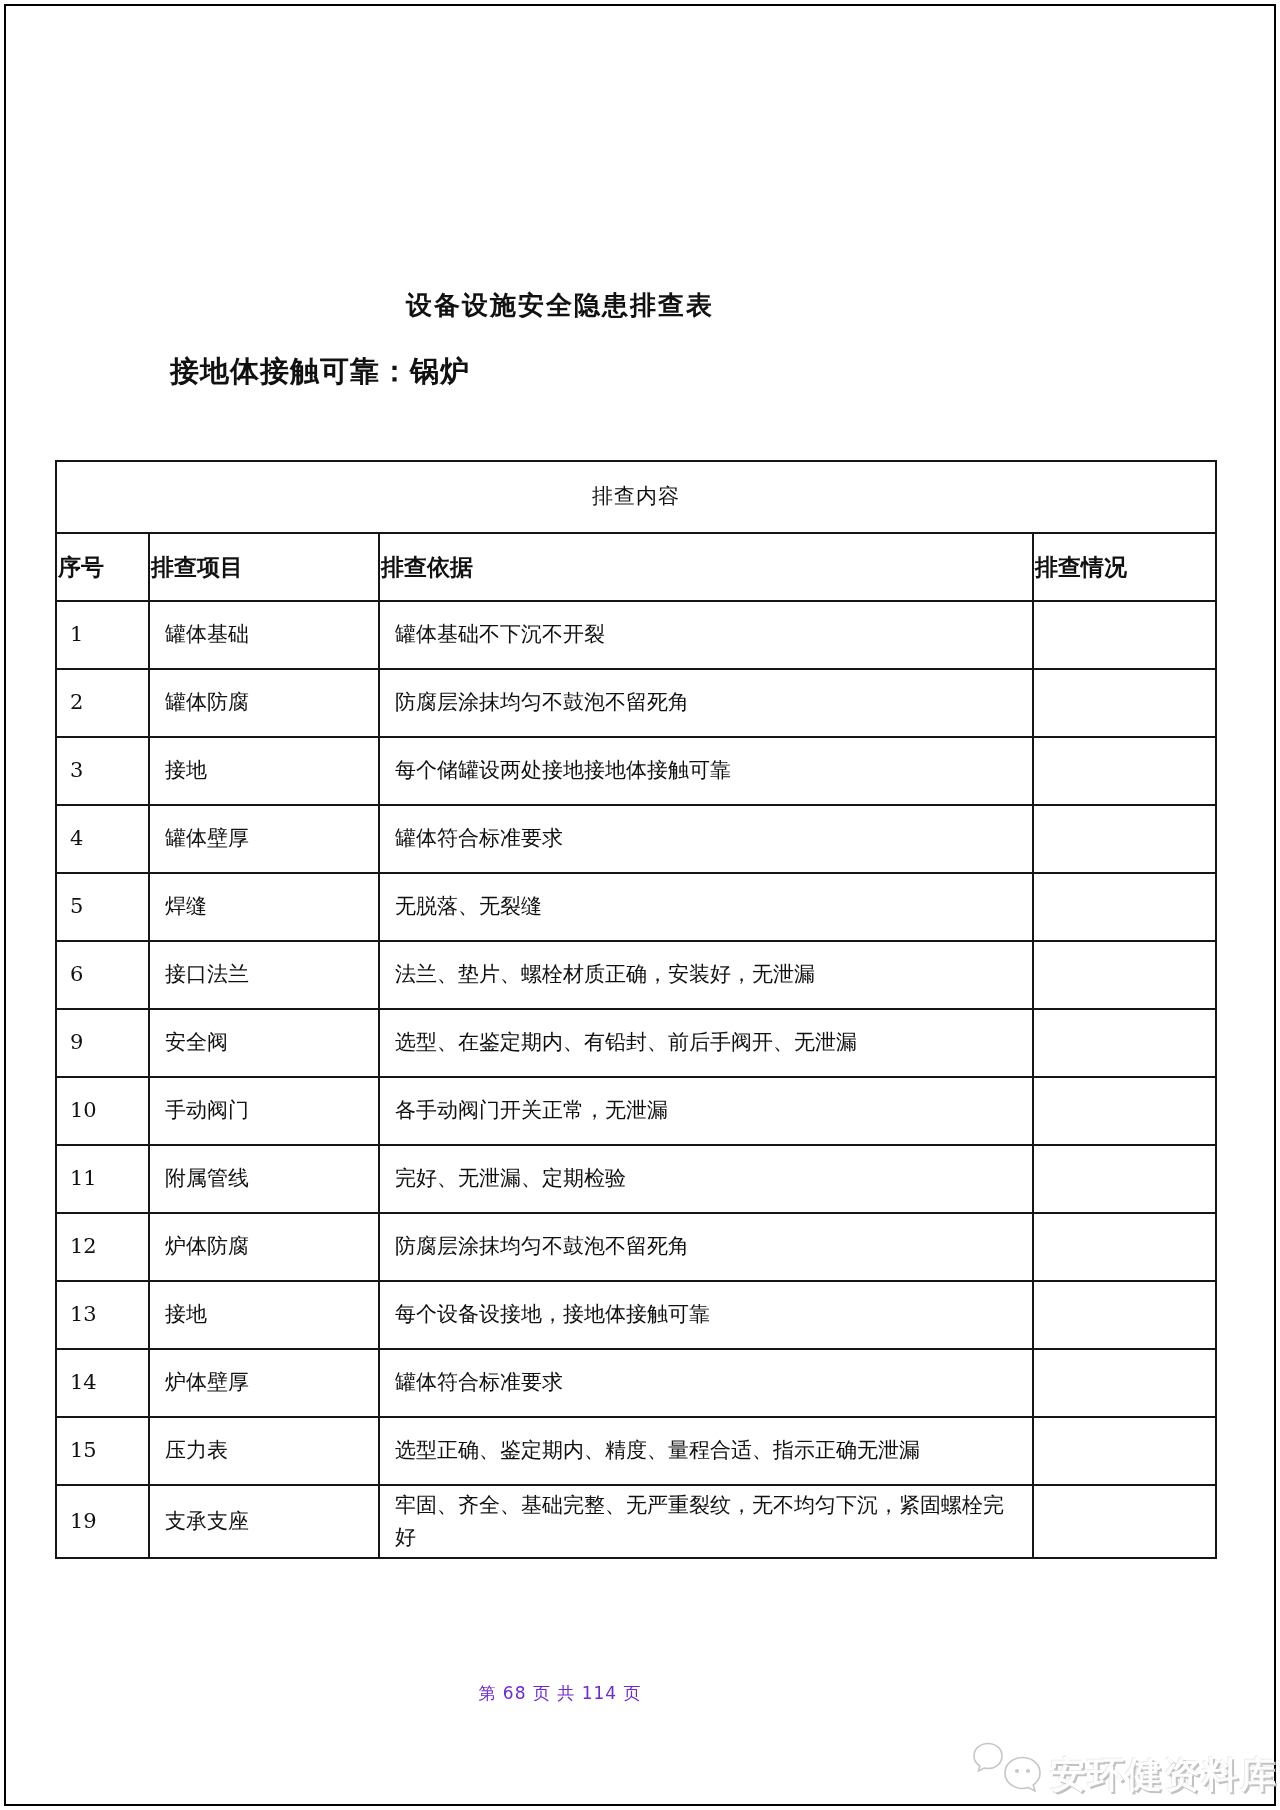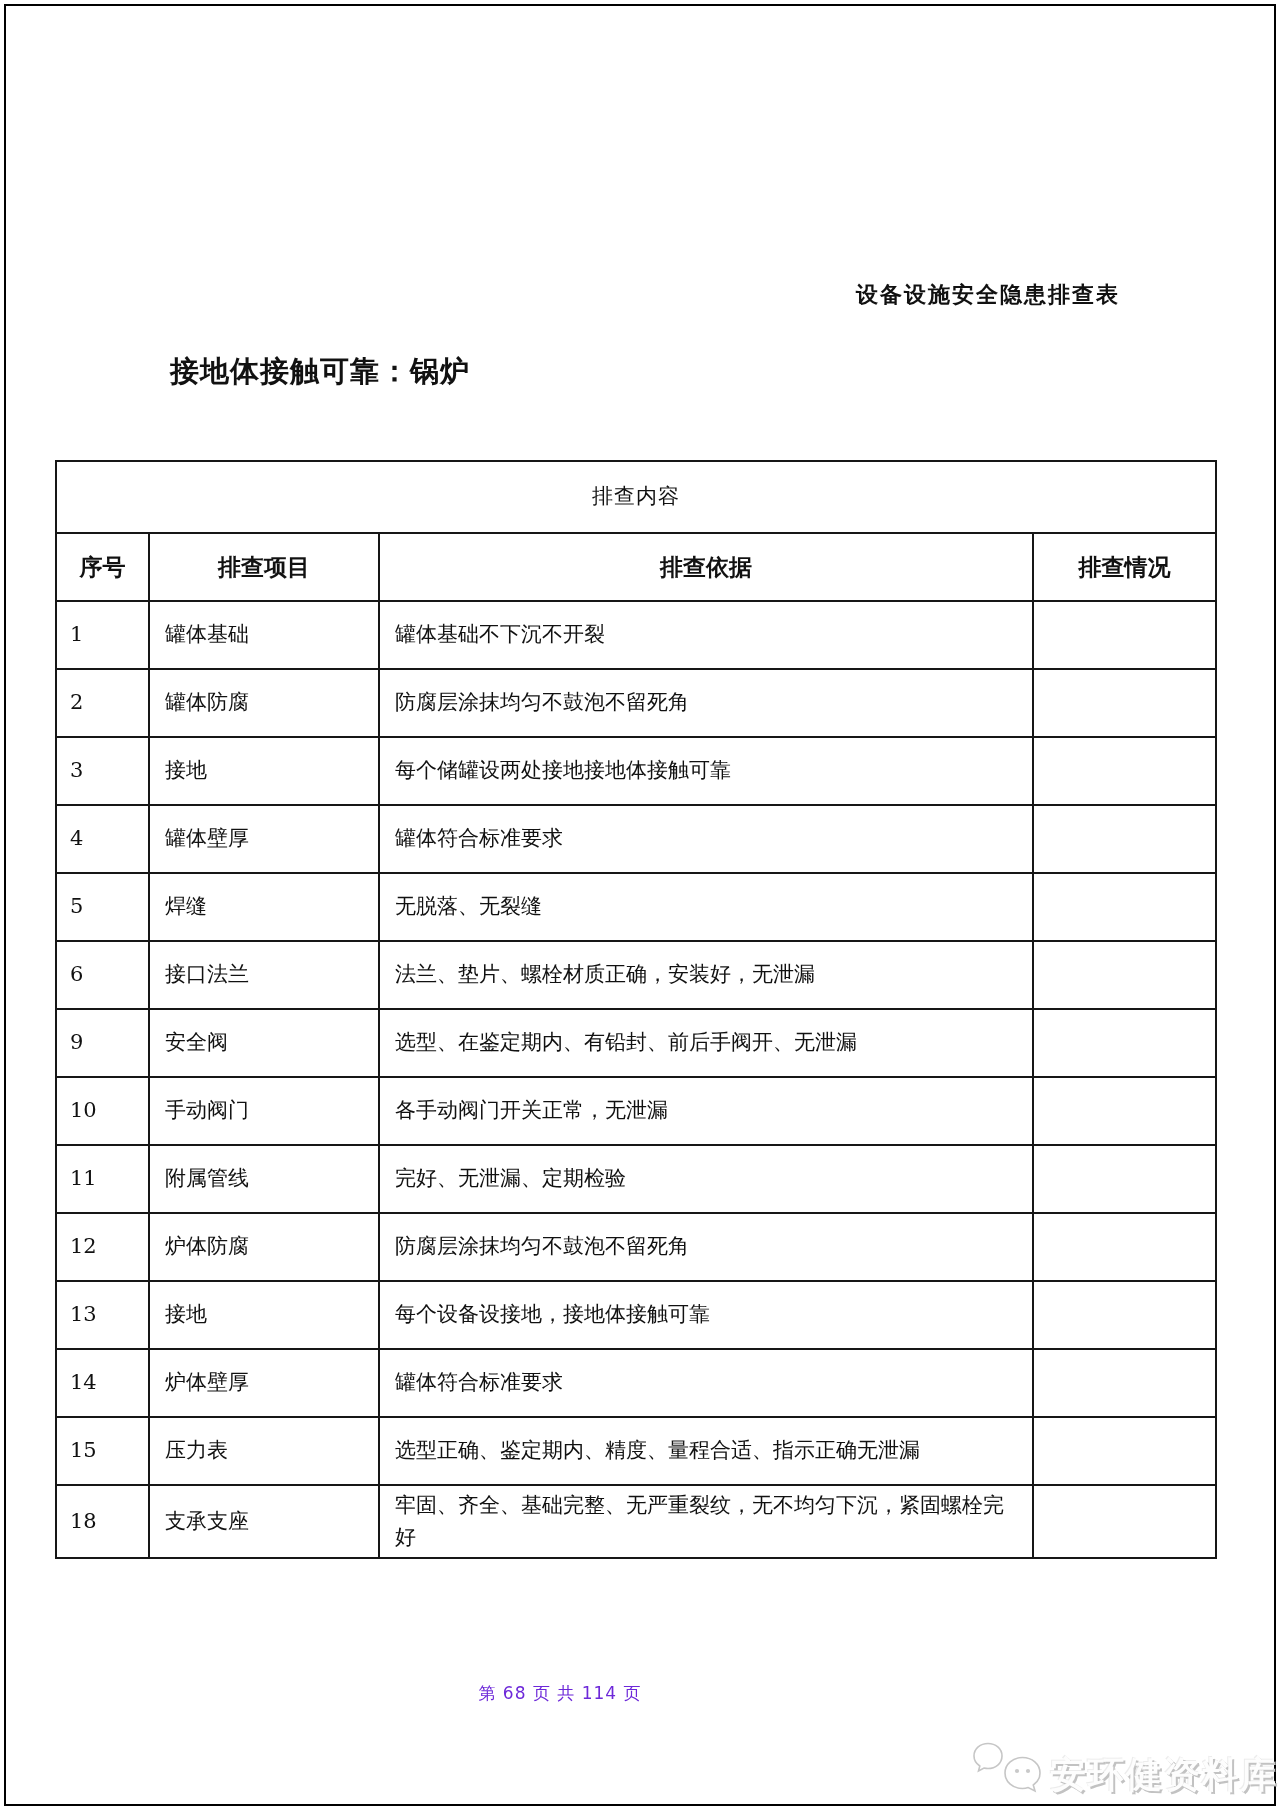--- a/index.html
+++ b/index.html
@@ -5,38 +5,38 @@
   html,body{margin:0;padding:0;}
   body{
     width:1280px;height:1810px;position:relative;background:#ffffff;
     font-family:"DejaVu Serif","Liberation Serif",serif;
     color:#111;overflow:hidden;
   }
   .page-frame{
     position:absolute;inset:4px;border:2px solid #000;pointer-events:none;
   }
   .doc-title{
-    position:absolute;top:280px;left:0;width:1120px;
-    text-align:right;font-size:22px;font-weight:700;letter-spacing:2px;
+    position:absolute;top:288px;left:0;width:1120px;
+    text-align:center;font-size:26px;font-weight:700;letter-spacing:2px;
   }
   .doc-subtitle{
     position:absolute;top:352px;left:170px;
     font-size:29px;font-weight:700;letter-spacing:1px;
   }
   table.inspection{
     position:absolute;top:460px;left:55px;
     border-collapse:collapse;table-layout:fixed;width:1160px;
   }
   table.inspection td,table.inspection th{
     border:2px solid #161616;overflow:hidden;
     font-weight:normal;font-size:21px;line-height:1.5;
     vertical-align:middle;background:#fff;
   }
   th.table-banner{height:68px;font-size:23px;font-weight:700;letter-spacing:1px;}
-  tr.col-header-row th{height:64px;font-size:23px;font-weight:700;text-align:center;}
+  tr.col-header-row th{height:64px;font-size:23px;font-weight:700;text-align:left;}
   tr.data-row{height:68px;}
   td.c-no{padding-left:13px;font-size:24px;}
   td.c-item{padding:4px 8px 4px 15px;}
   td.c-basis{padding:4px 10px 4px 15px;margin-left:12px;}
   td.c-status{padding:0;}
   .doc-footer{
     position:absolute;top:1682px;left:0;width:1120px;
     text-align:center;font-size:17px;color:#6d28d9;letter-spacing:1px;
     font-family:"DejaVu Sans","Liberation Sans",sans-serif;
   }
@@ -151,21 +151,21 @@
     <td class="c-basis">罐体符合标准要求</td>
     <td class="c-status"></td>
   </tr>
       <tr class="data-row">
     <td class="c-no">15</td>
     <td class="c-item">压力表</td>
     <td class="c-basis">选型正确、鉴定期内、精度、量程合适、指示正确无泄漏</td>
     <td class="c-status"></td>
   </tr>
       <tr class="data-row">
-    <td class="c-no">18</td>
+    <td class="c-no">19</td>
     <td class="c-item">支承支座</td>
     <td class="c-basis">牢固、齐全、基础完整、无严重裂纹，无不均匀下沉，紧固螺栓完好</td>
     <td class="c-status"></td>
   </tr>
     </tbody>
 </table>
 
 <div class="doc-footer">第 68 页 共 114 页</div>
 
 <div class="watermark">

